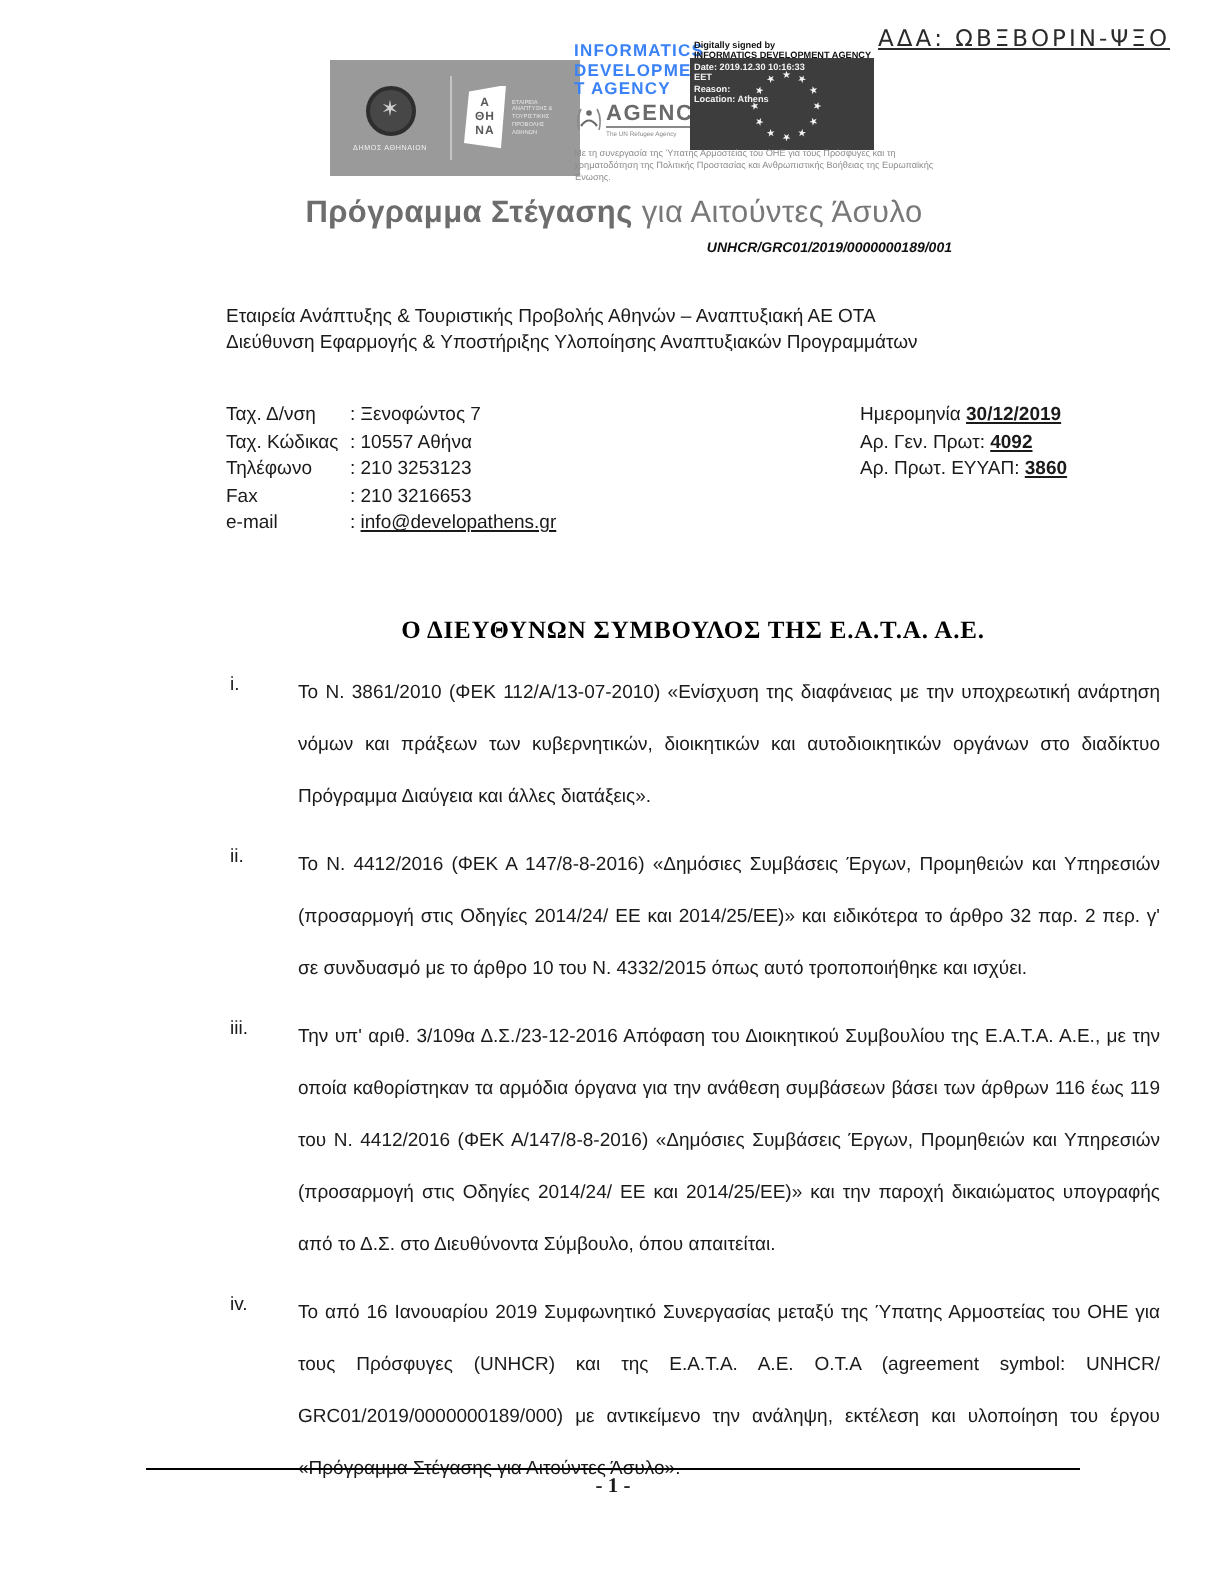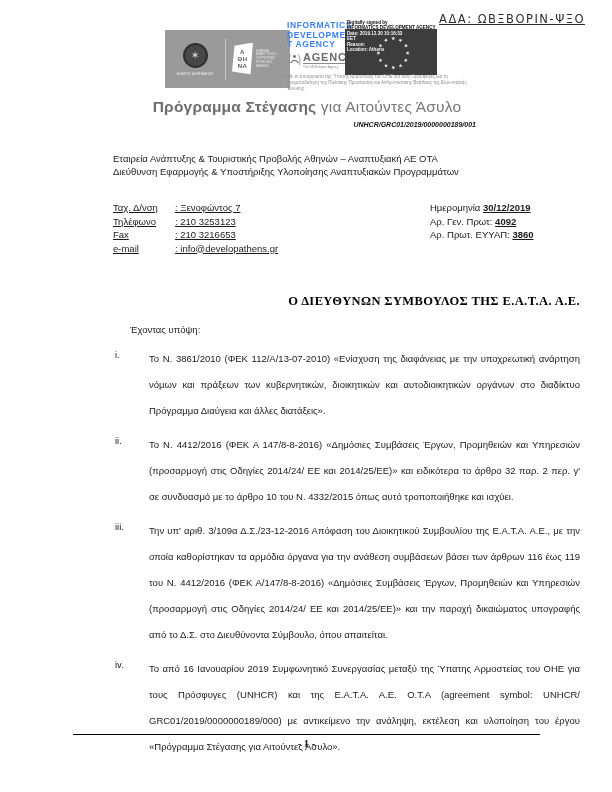--- a/index.html
+++ b/index.html
@@ -76,28 +76,28 @@
   }
   .title b { color:#6d6d6d; }
   .ref {
     position:absolute; top:121px; left:0; right:136px; text-align:right;
     font-size:7px; font-weight:bold; font-style:italic; color:#111;
   }
   
   .body { position:absolute; left:73px; top:152px; width:467px;margin-left:40px; }
   .org-line { font-size:9.5px; line-height:13px; }
   .contact { position:relative; margin-top:23px; font-size:9.5px; line-height:13.5px; }
-  .c-row { display:flex;text-decoration:underline; }
+  .c-row { display:flex; }
   .c-label { width:62px; }
   .c-value {}
   .email-link { color:#1a1a1a; text-decoration:underline; }
   .protocol { position:absolute; left:317px; top:0; }
   .p-row b { font-weight:bold;text-decoration:underline; }
   .heading {
-    margin-top:39px; text-align:right;
+    margin-top:39px; text-align:center;
     font-family:"Liberation Serif", serif; font-weight:bold;
     font-size:12.5px; letter-spacing:.4px; color:#000;
   }
   .intro { margin-top:15px; padding-left:17px; font-size:9.5px; }
   .list { margin-top:11px; }
   .list-item { display:flex; margin-bottom:8px; }
   .li-num { width:20px; text-align:left; padding-left:2px; flex:none; font-size:9.5px; line-height:18.5px; }
   .li-gap { width:16px; flex:none; }
   .li-text { flex:1; font-size:9.5px; line-height:26px; text-align:justify; }
   
@@ -184,20 +184,24 @@
   <div class="body">
     <div class="org-line">Εταιρεία Ανάπτυξης &amp; Τουριστικής Προβολής Αθηνών – Αναπτυξιακή ΑΕ ΟΤΑ</div>
     <div class="org-line">Διεύθυνση Εφαρμογής &amp; Υποστήριξης Υλοποίησης Αναπτυξιακών Προγραμμάτων</div>
 
     <div class="contact">
       <div class="c-row">
         <span class="c-label">Ταχ. Δ/νση</span>
         <span class="c-value">: Ξενοφώντος 7</span>
       </div>
       <div class="c-row">
+        <span class="c-label">Ταχ. Κώδικας</span>
+        <span class="c-value">: 10557 Αθήνα</span>
+      </div>
+      <div class="c-row">
         <span class="c-label">Τηλέφωνο</span>
         <span class="c-value">: 210 3253123</span>
       </div>
       <div class="c-row">
         <span class="c-label">Fax</span>
         <span class="c-value">: 210 3216653</span>
       </div>
       <div class="c-row">
         <span class="c-label">e-mail</span>
         <span class="c-value"><span>: </span><a class="email-link" href="#">info@developathens.gr</a></span>
@@ -210,21 +214,20 @@
         <div class="p-row">
           <span>Αρ. Γεν. Πρωτ: </span><b>4092</b>
         </div>
         <div class="p-row">
           <span>Αρ. Πρωτ. ΕΥΥΑΠ: </span><b>3860</b>
         </div>
       </div>
     </div>
 
     <div class="heading">Ο ΔΙΕΥΘΥΝΩΝ ΣΥΜΒΟΥΛΟΣ ΤΗΣ Ε.Α.Τ.Α. Α.Ε.</div>
-    <div class="intro">Έχοντας υπόψη:</div>
 
     <div class="list">
       <div class="list-item">
         <span class="li-num">i.</span>
         <span class="li-gap"></span>
         <span class="li-text">Το Ν. 3861/2010 (ΦΕΚ 112/Α/13-07-2010) «Ενίσχυση της διαφάνειας με την υποχρεωτική ανάρτηση νόμων και πράξεων των κυβερνητικών, διοικητικών και αυτοδιοικητικών οργάνων στο διαδίκτυο Πρόγραμμα Διαύγεια και άλλες διατάξεις».</span>
       </div>
       <div class="list-item">
         <span class="li-num">ii.</span>
         <span class="li-gap"></span>

